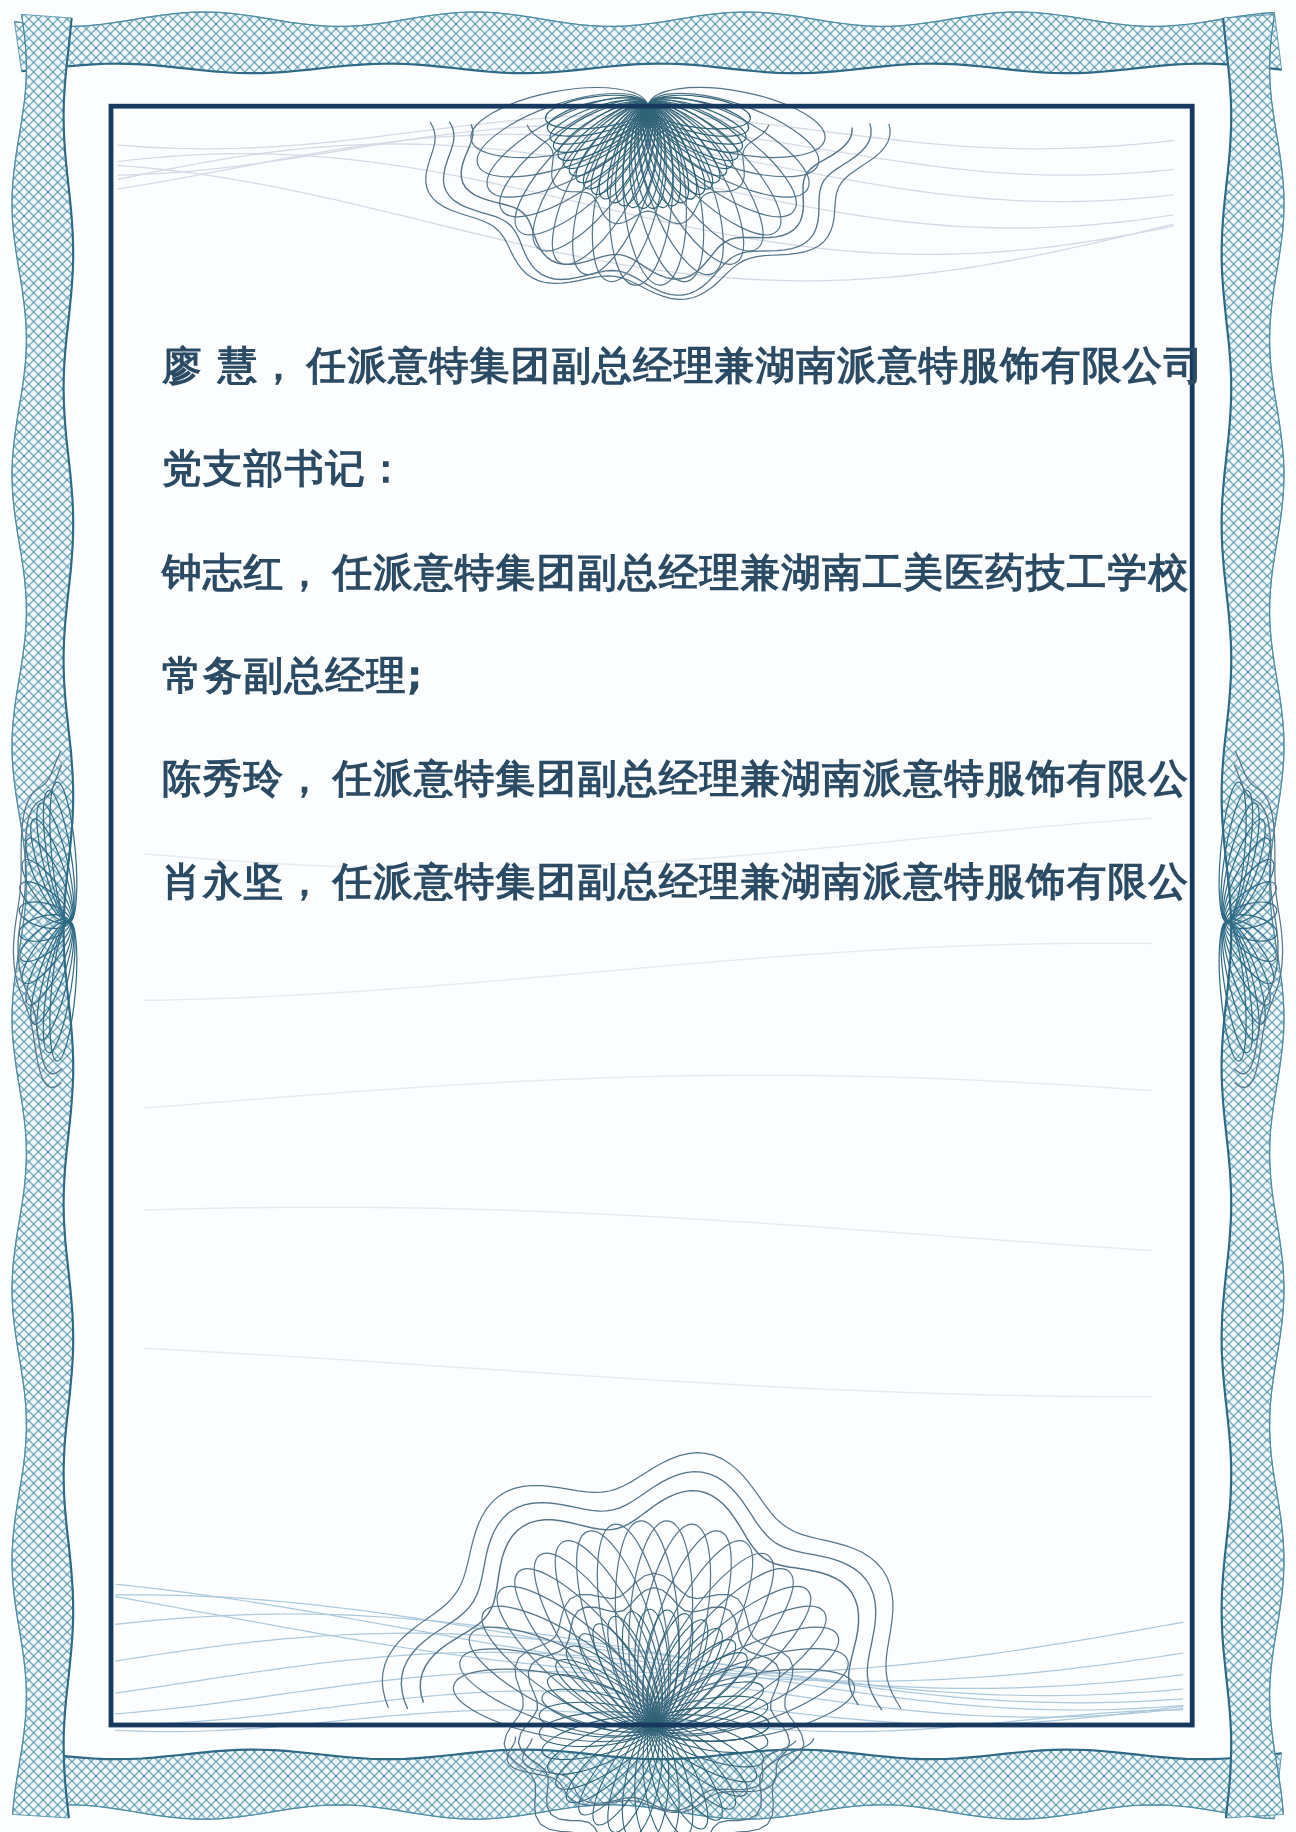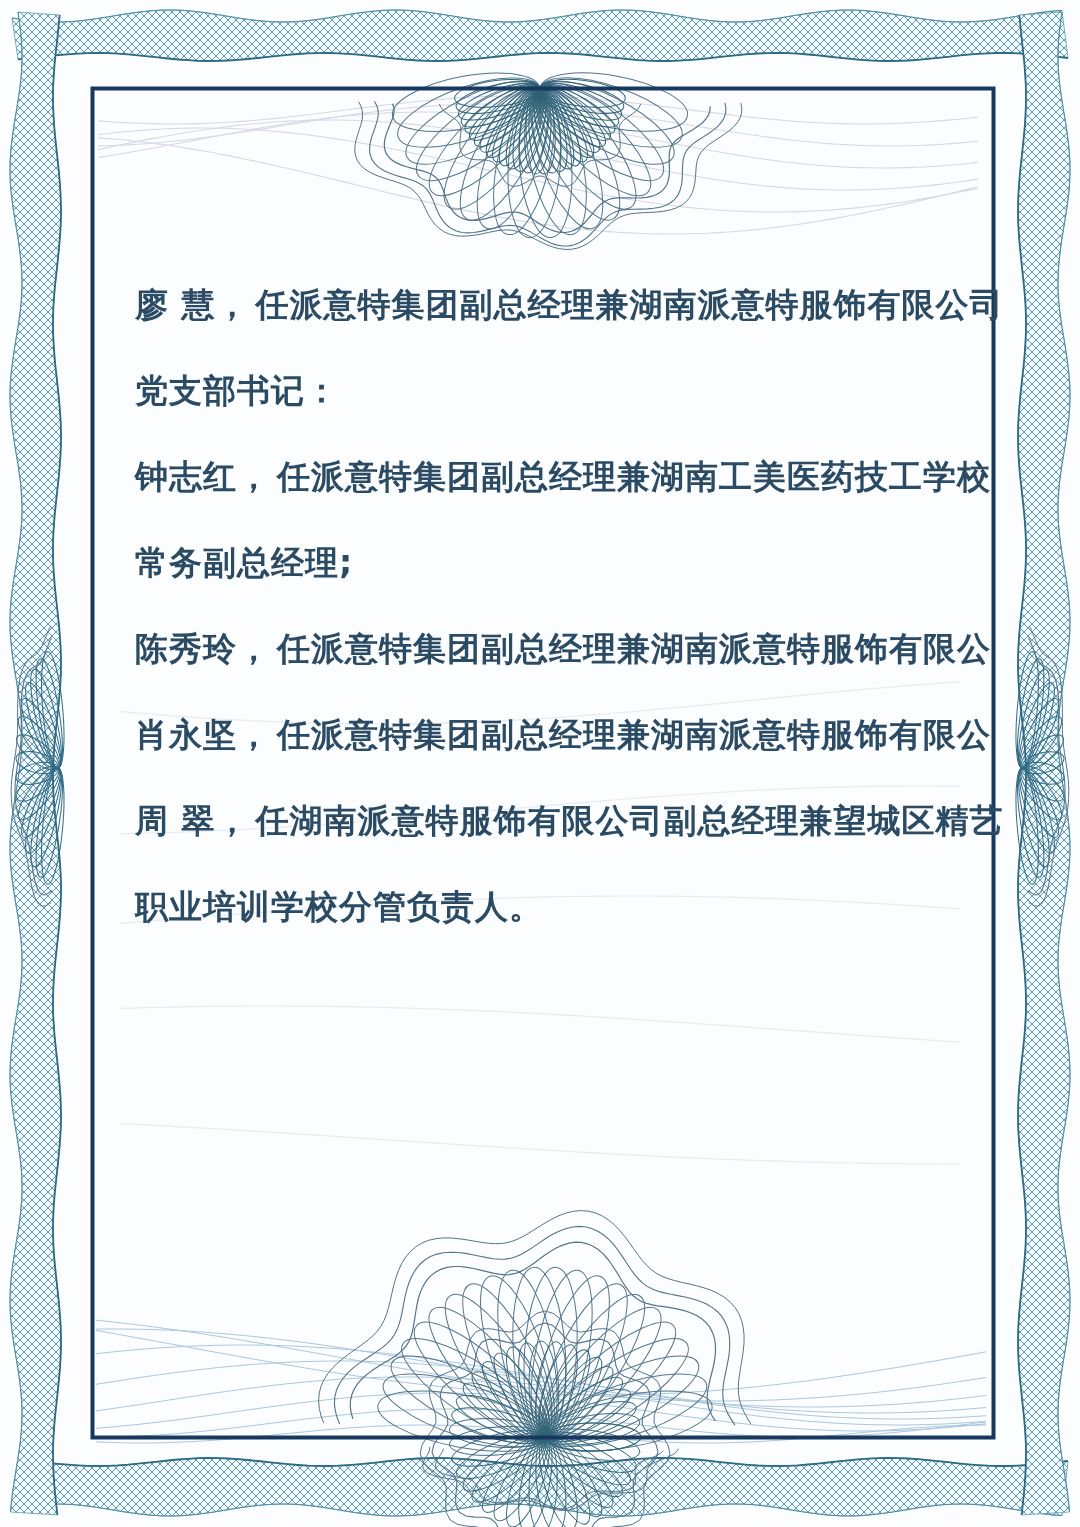--- a/index.html
+++ b/index.html
@@ -258,24 +258,15 @@
     </div>
 
     <div class="entry">
       <div class="line">
         <span class="name">肖永坚，</span>
           <span>任派意特集团副总经理兼湖南派意特服饰有限公</span>
       </div>
     </div>
 
 
-    <div class="entry">
-      <div class="line">
-        <span class="name">周 翠，</span>
-          <span>任湖南派意特服饰有限公司副总经理兼望城区精艺</span>
-      </div>
-      <div class="line">
-        <span>职业培训学校分管负责人。</span>
-      </div>
-    </div>
 
   </div>
 </div>
 
 </body></html>

